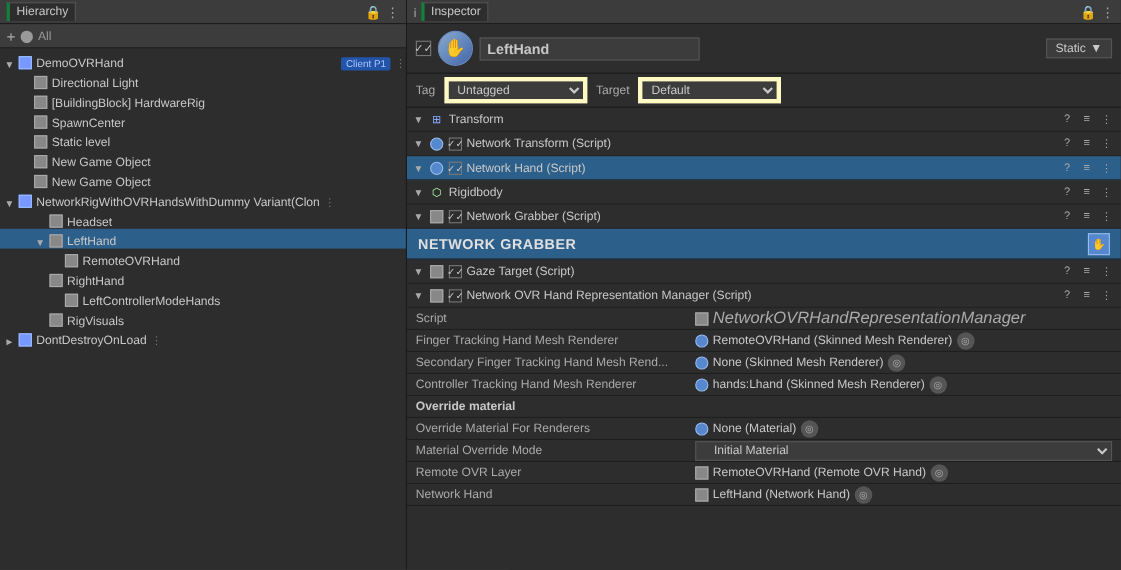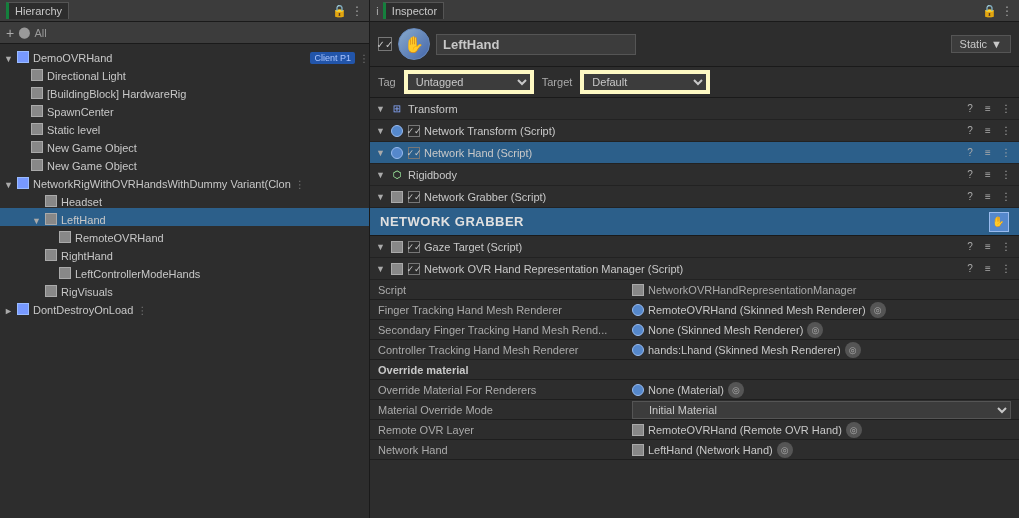--- a/index.html
+++ b/index.html
@@ -328,21 +328,22 @@
       border: none;
       color: #aaa;
       font-size: 9px;
       cursor: pointer;
       display: flex;
       align-items: center;
       justify-content: center;
     }
     .script-ref {
       color: #aaa;
-      font-size: 11px;
+      font-size: 15px;
+      font-style: italic;
     }
 
     .section-header {
       display: flex;
       align-items: center;
       height: 20px;
       padding: 0 8px;
       background: #2d2d2d;
       border-bottom: 1px solid #1e1e1e;
       gap: 4px;

